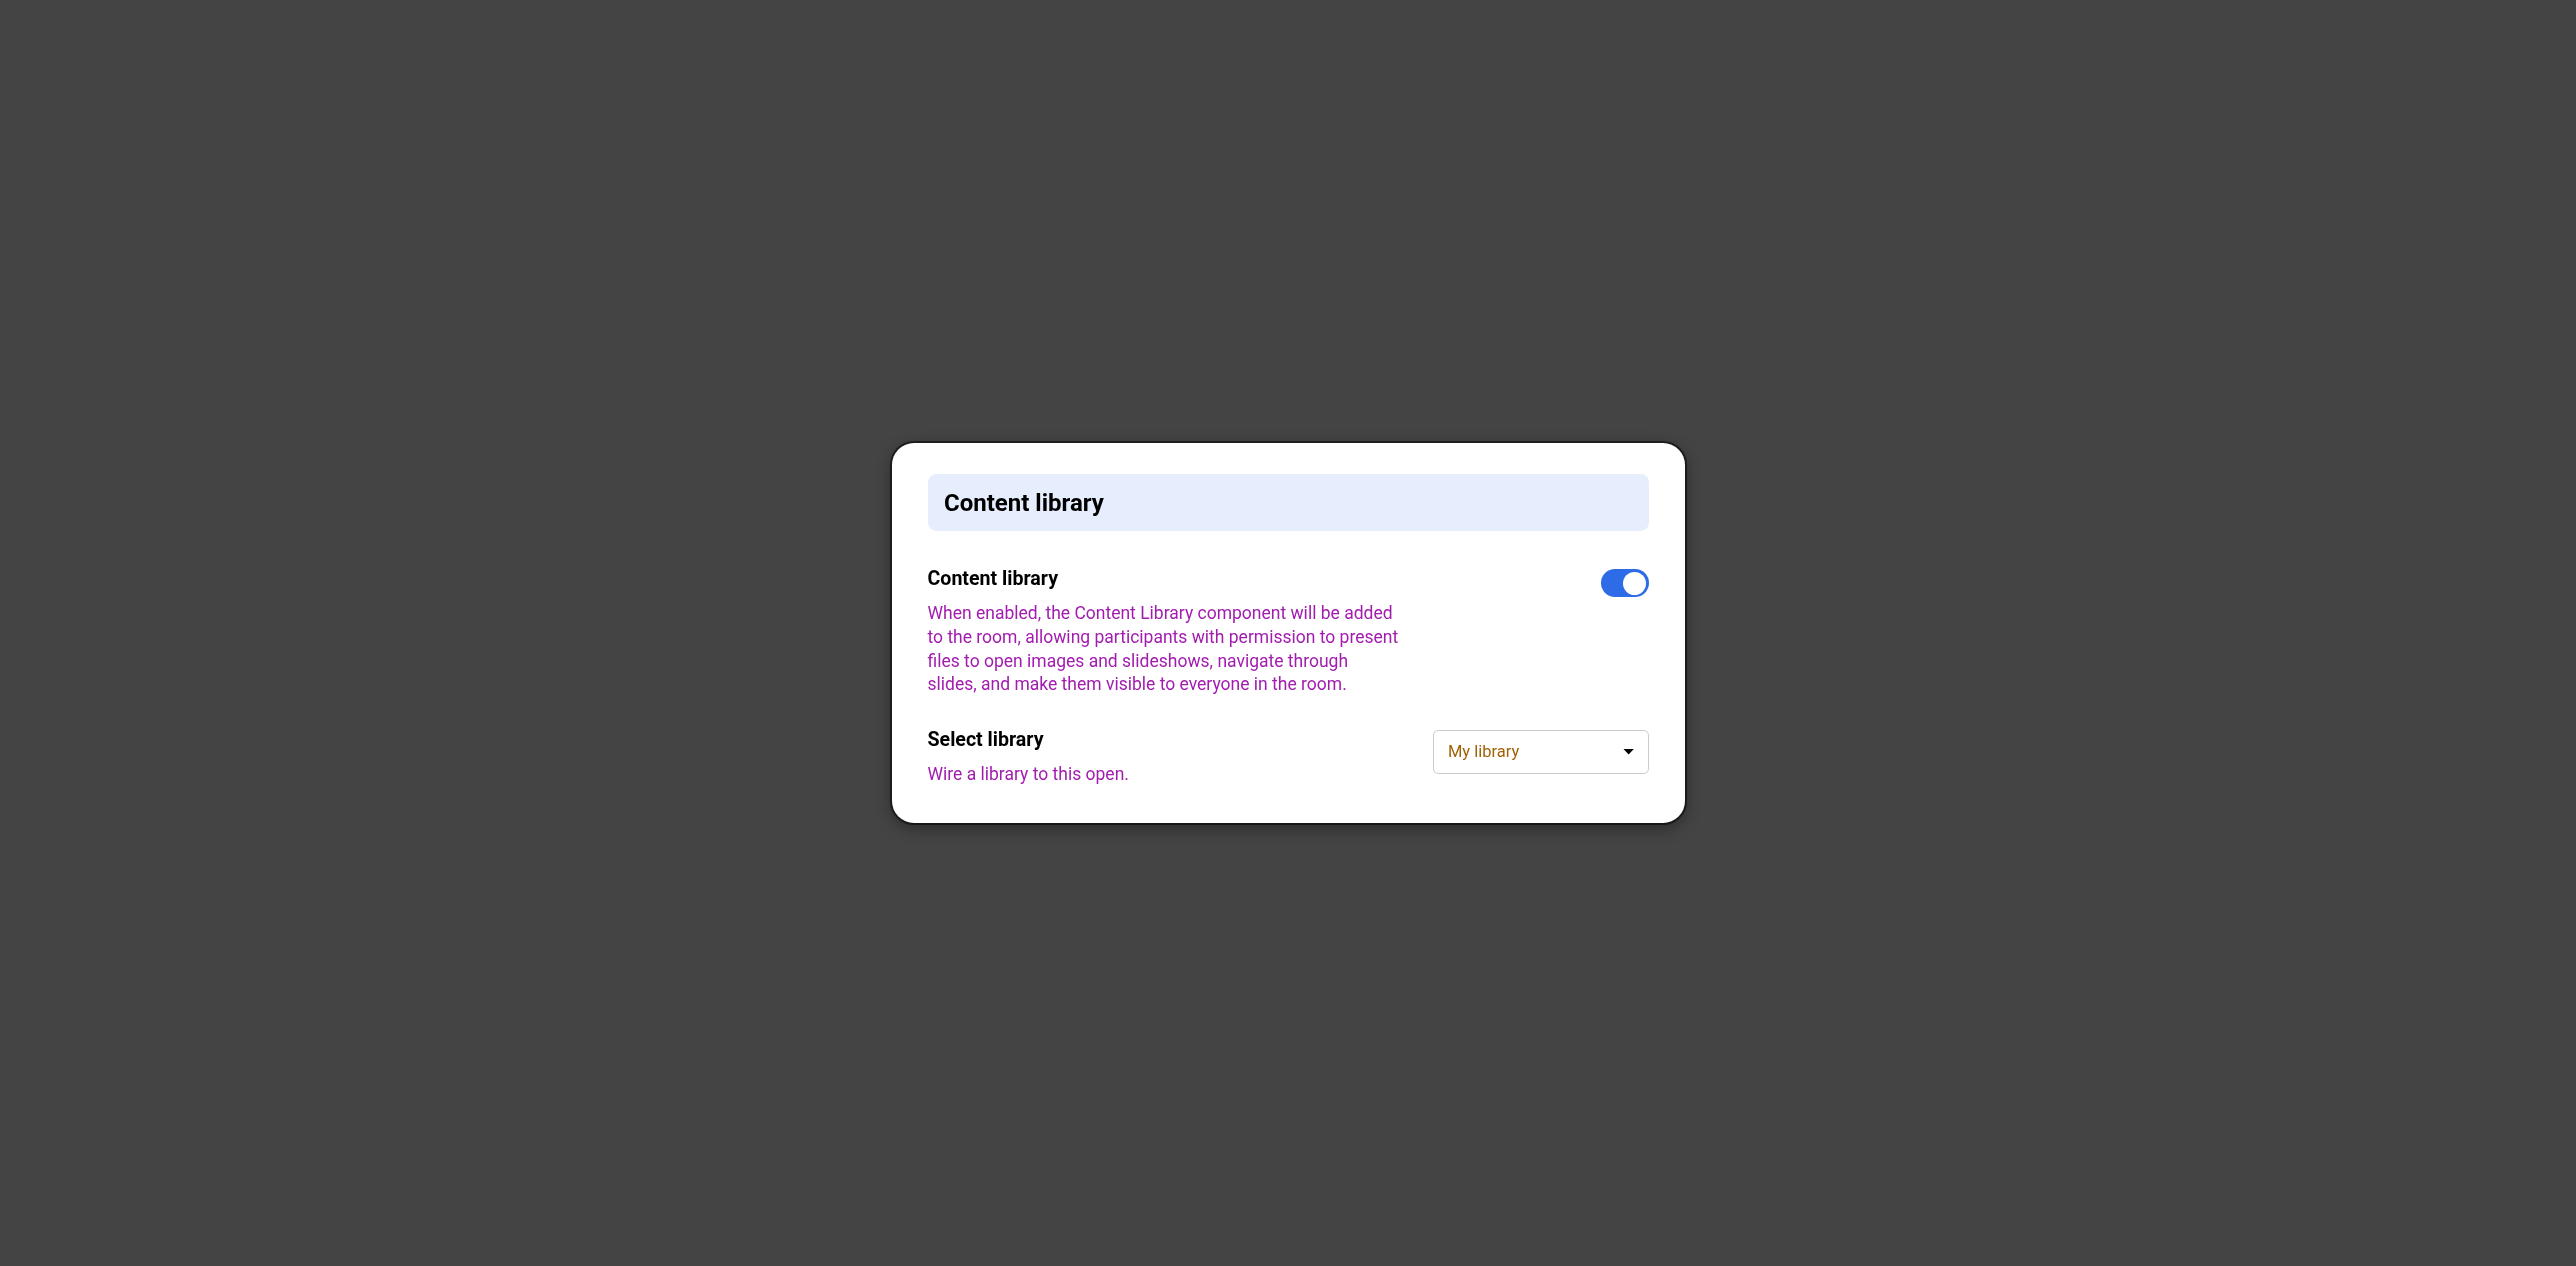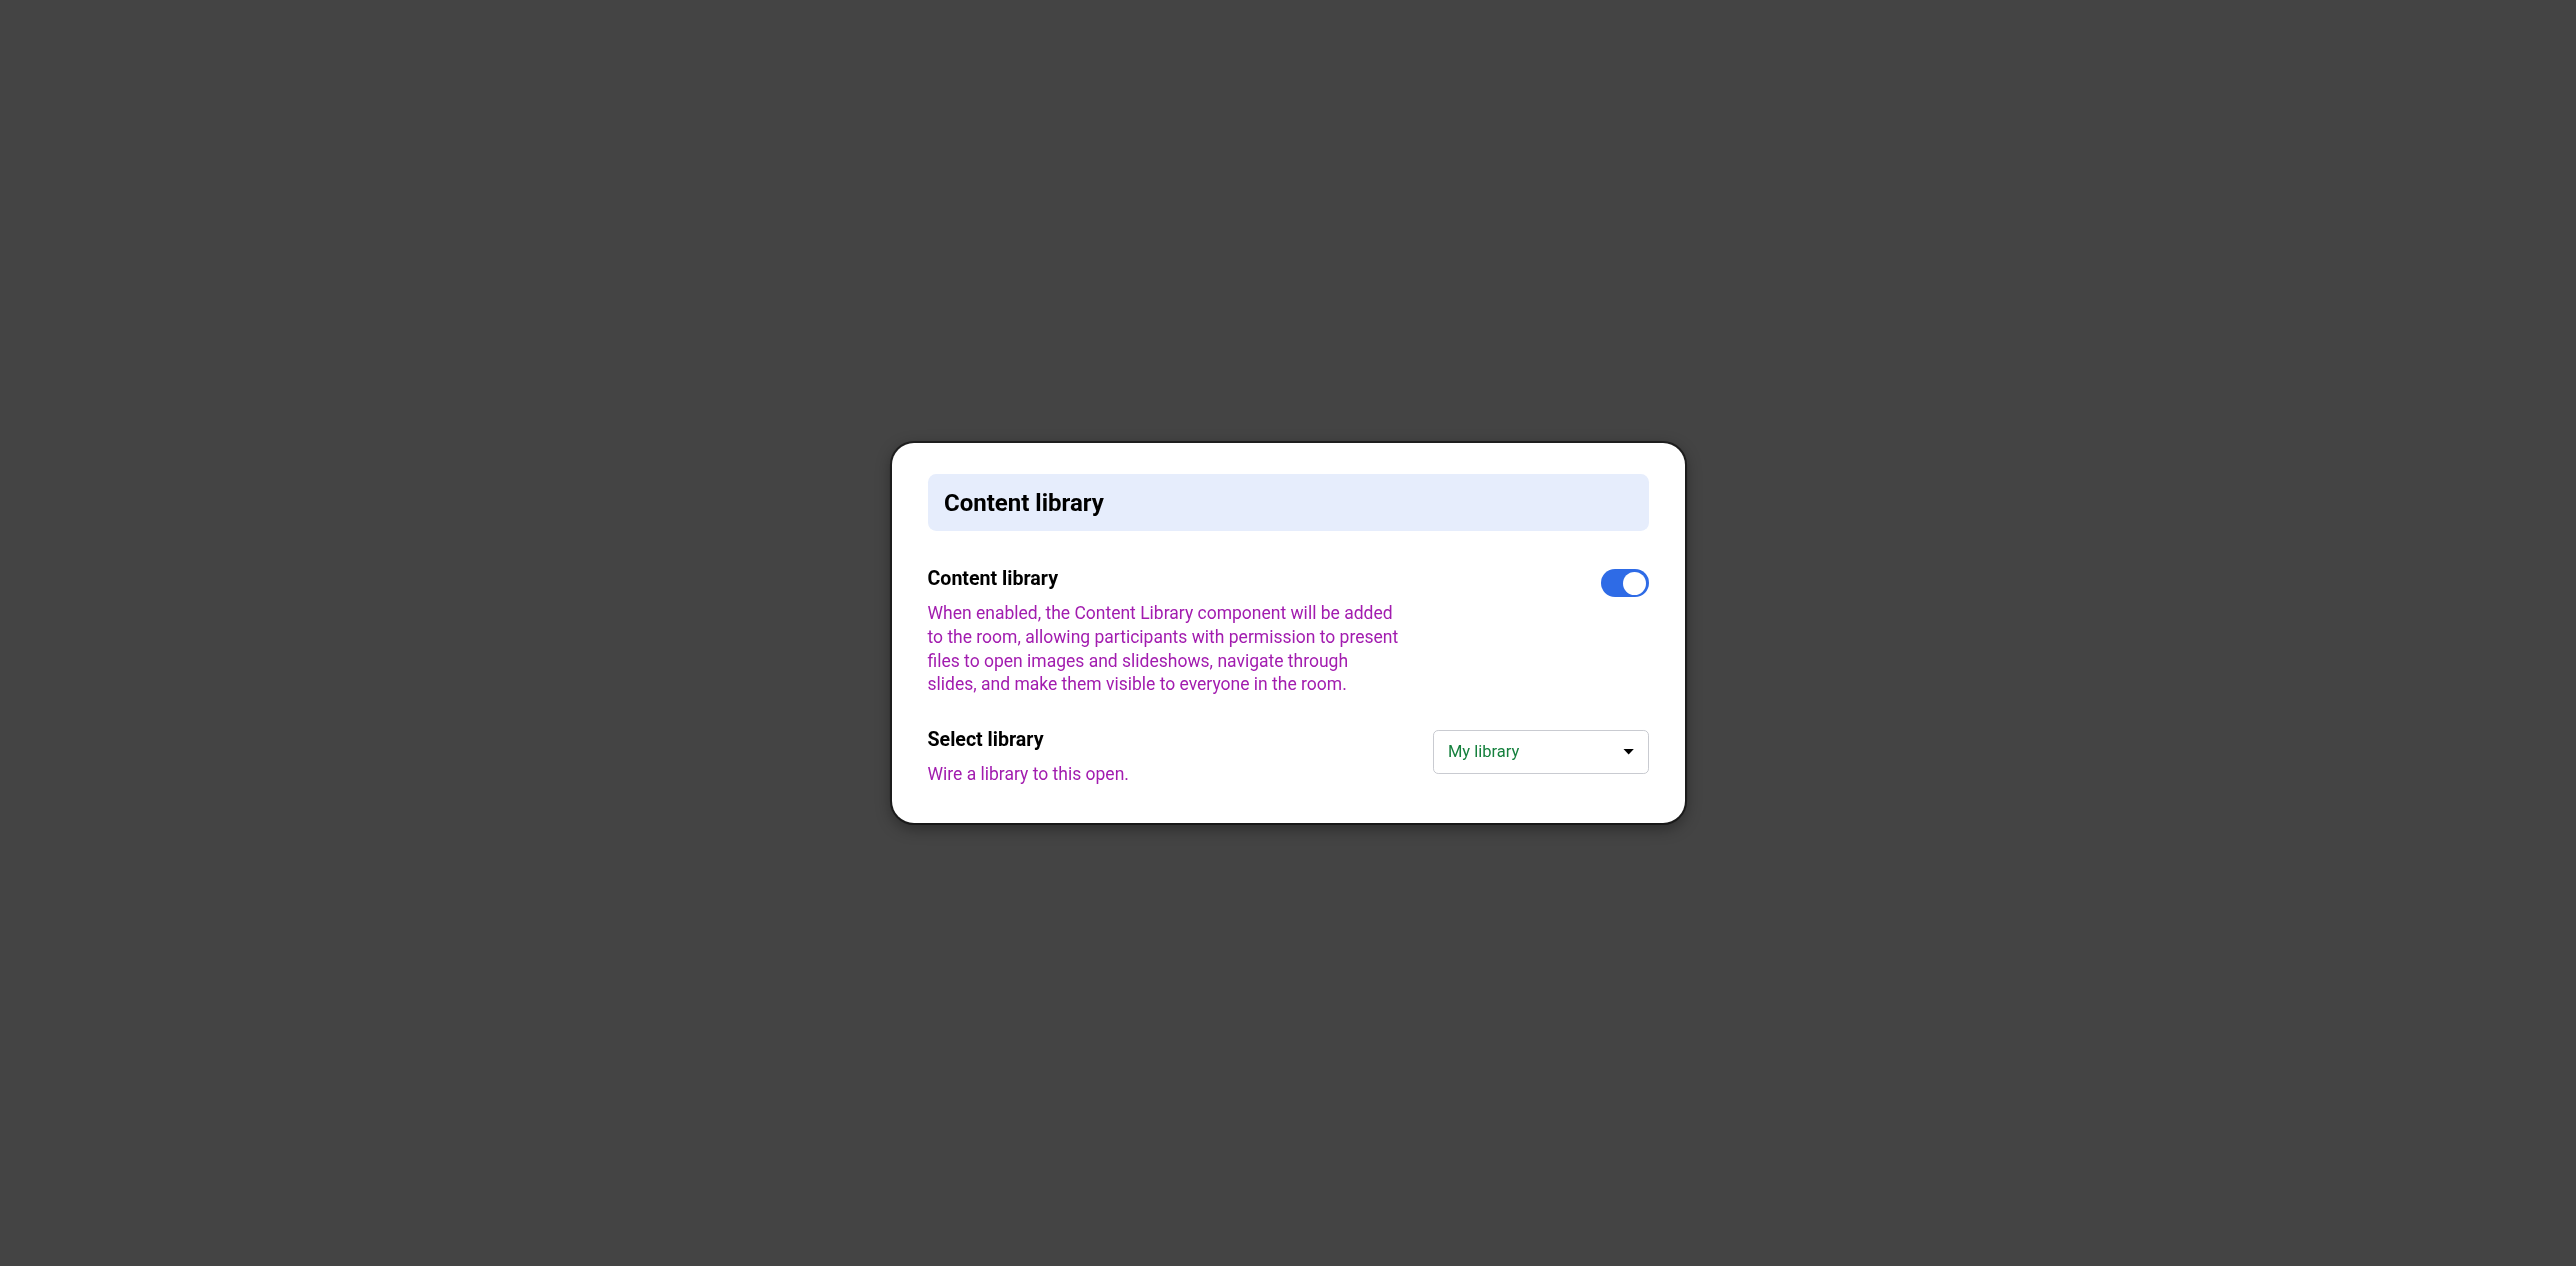--- a/index.html
+++ b/index.html
@@ -98,21 +98,21 @@
     .select-wrapper {
       position: relative;
       display: inline-block;
     }
     
     .select-box {
       border: 0.8px solid #c9cbd1;
       border-radius: 5.2px;
       padding: 11.3px 36px 11.3px 14.4px;
       font-size: 16.5px;
-      color: #15803d;
+      color: #a16207;
       background: #fff;
       cursor: pointer;
       min-width: 216px;
       font-family: inherit;
       text-align: left;
       display: flex;
       align-items: center;
       justify-content: flex-start;
     }
     

